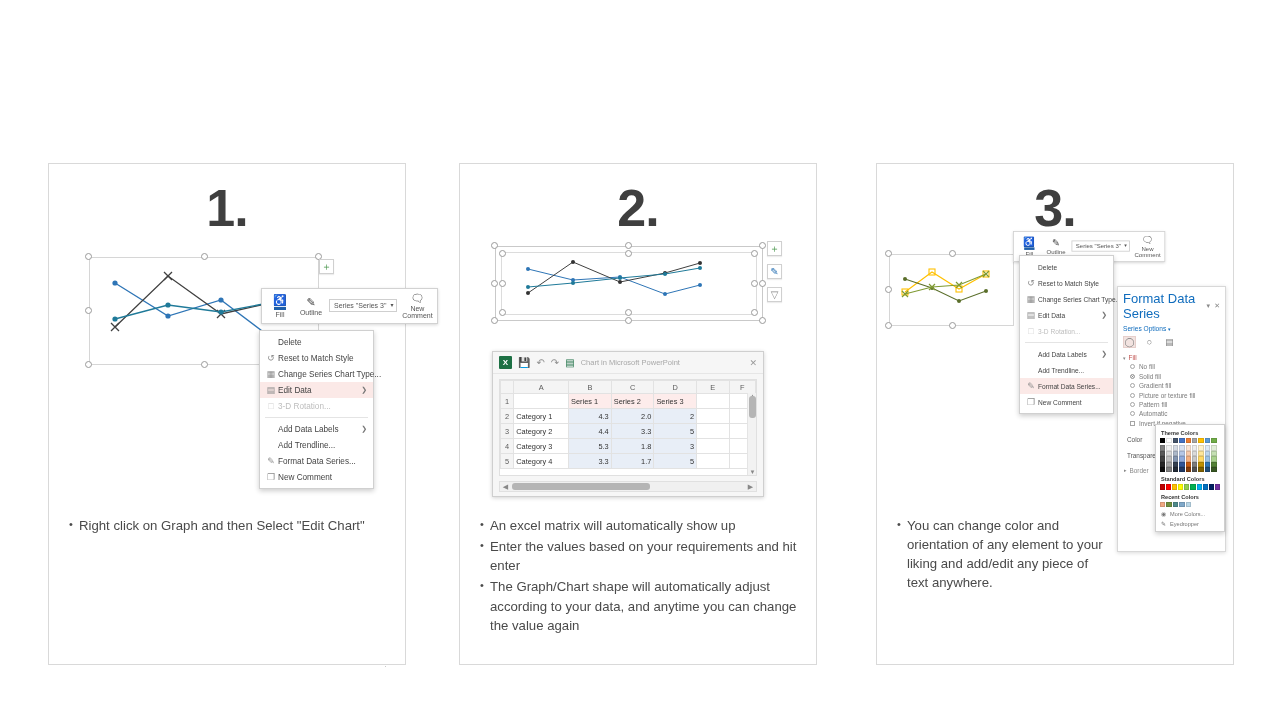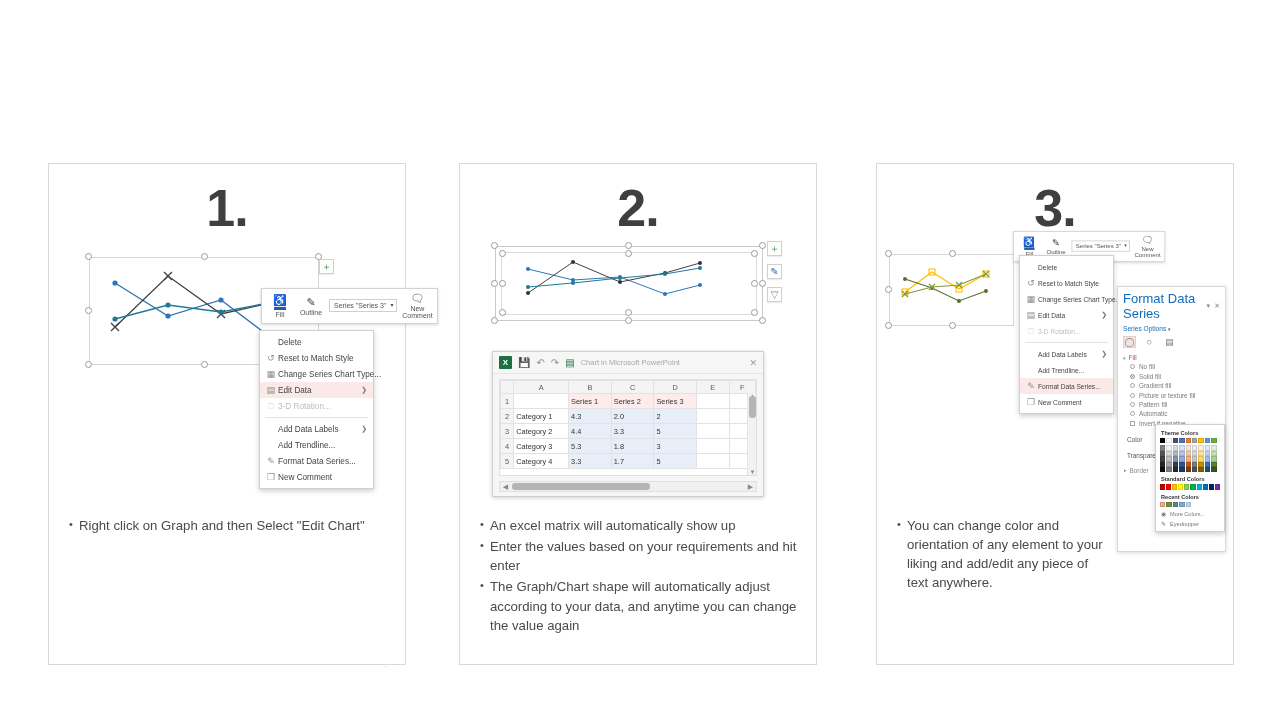--- a/index.html
+++ b/index.html
@@ -110,21 +110,21 @@
   .tb-glyph { font-size:10px; color:#8f8f8f; }
   #excel-title { flex:1; font-size:7.5px; color:#a8a8a8; }
   #excel-close { font-size:9px; color:#9a9a9a; }
   #excel-grid-wrap { position:absolute; left:6px; top:27px; right:6px; bottom:20px;
     background:#fff; border:1px solid #e0e0e0; overflow:hidden; }
   table.xl { border-collapse:collapse; font-size:7.4px; color:#333; width:100%; table-layout:fixed; }
   table.xl th, table.xl td { border:1px solid #e2e2e2; height:15px; padding:0 2px; font-weight:normal; }
   table.xl thead th { background:#f4f4f4; color:#5a5a5a; text-align:center; height:13px; }
   .corner { width:13px; background:#f4f4f4; }
   .rowhdr { width:13px; background:#f4f4f4; color:#5a5a5a; text-align:center; }
-  td.num { }
+  td.num { text-align:right; }
   td.sel { background:#e8eef7; }
   td.hdrcell { background:#fdeceb; color:#333; }
   #excel-scrollbar {
     position:absolute; left:6px; right:6px; bottom:4px; height:11px;
     background:#f0f0f0; border:1px solid #e0e0e0; display:flex; align-items:center;
   }
   .sb-arrow { font-size:7px; color:#888; width:11px; text-align:center; }
   .sb-thumb { flex:1; height:7px; background:#b5b5b5; border-radius:3px; margin:0 1px; }
   .sb-thumb.short { flex:0 0 54%; }
   .sb-track { flex:1; }

